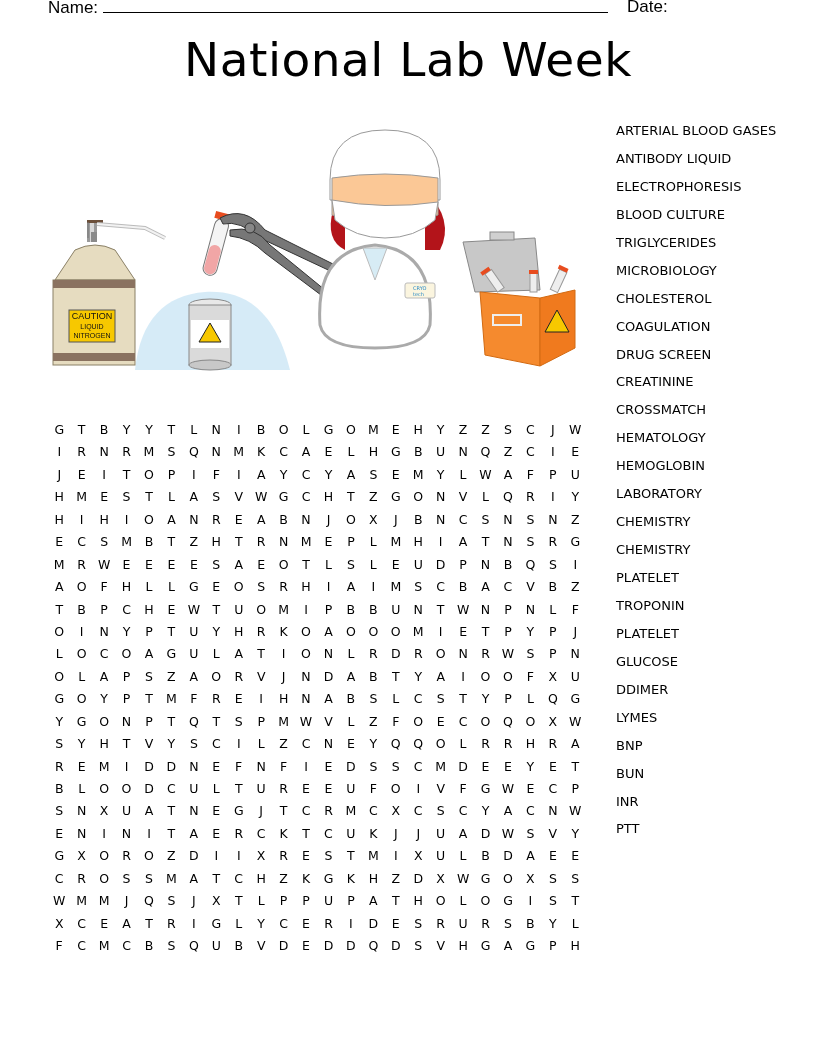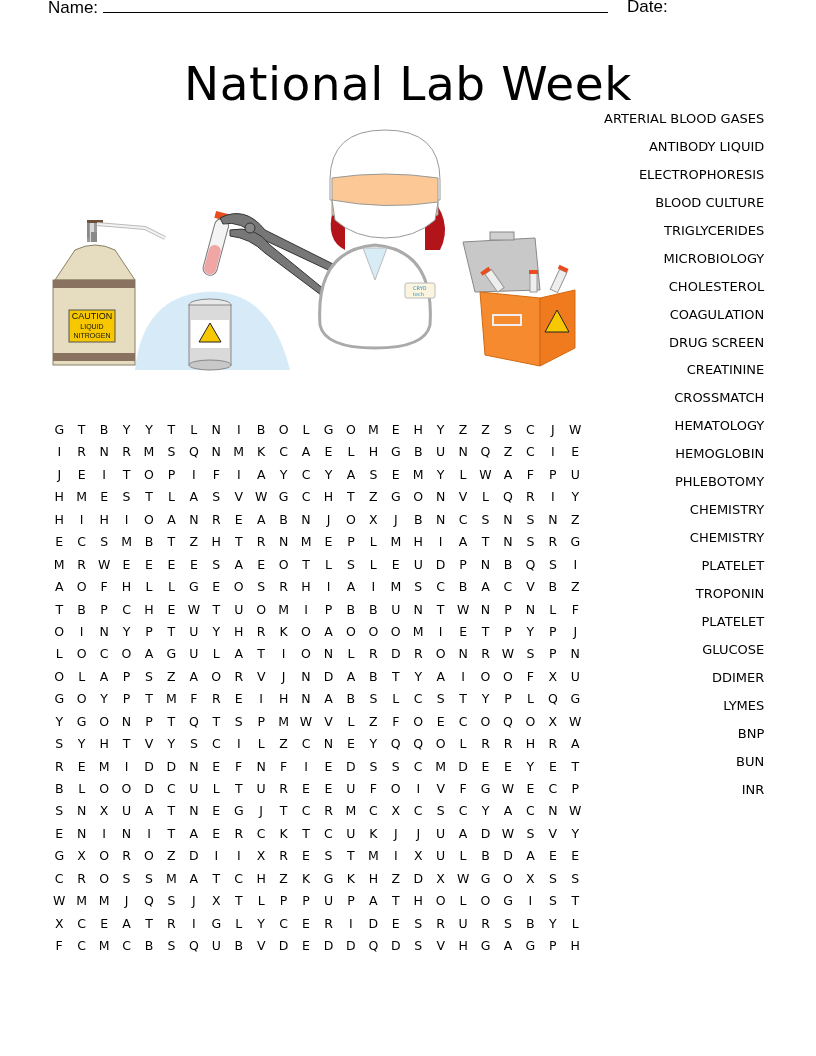--- a/index.html
+++ b/index.html
@@ -1,25 +1,25 @@
 <!DOCTYPE html>
 <html><head>
 <meta charset="utf-8">
 <style>
   html, body { margin: 0; padding: 0; background: #fff; }
   body { width: 816px; height: 1056px; position: relative; overflow: hidden; font-family: "DejaVu Sans", sans-serif; color: #000; }
   .hdr { position: absolute; top: -3px; left: 48px; font-family: "Liberation Sans", sans-serif; font-size: 17px; white-space: nowrap; }
   .hdr .line { display: inline-block; border-bottom: 1px solid #000; vertical-align: baseline; height: 15px; }
   .date { position: absolute; top: -3px; left: 627px; font-family: "Liberation Sans", sans-serif; font-size: 17px; white-space: nowrap; }
-  .title { position: absolute; top: 32px; left: 0; width: 816px; text-align: center; font-size: 47px; font-family: "DejaVu Sans", sans-serif; letter-spacing: 0.5px; margin-top: 24px; }
+  .title { position: absolute; top: 32px; left: 0; width: 816px; text-align: center; font-size: 47px; font-family: "DejaVu Sans", sans-serif; letter-spacing: 0.5px; }
   .illus { position: absolute; left: 45px; top: 120px; width: 550px; height: 260px; }
   .grid { position: absolute; left: 48px; top: 419px; }
   .grid .row { display: flex; height: 22.45px; }
   .grid .cell { width: 22.45px; text-align: center; font-size: 12.5px; line-height: 22px; font-family: "DejaVu Sans", sans-serif; }
-  .words { position: absolute; left: 604px; top: 110px; list-style: none; margin: 0; padding: 0; text-align: right; }
+  .words { position: absolute; left: 604px; top: 110px; list-style: none; margin: 12px; padding: 0; }
   .words li { height: 27.95px; font-size: 13px; line-height: 18px; font-family: "DejaVu Sans", sans-serif; white-space: nowrap; }
 </style>
 </head>
 <body>
 
 <div class="hdr">
   <span>Name:</span>
   <span class="line" style="width:505px;"></span>
 </div>
 <div class="date">
@@ -735,25 +735,26 @@
     <li>BLOOD CULTURE</li>
     <li>TRIGLYCERIDES</li>
     <li>MICROBIOLOGY</li>
     <li>CHOLESTEROL</li>
     <li>COAGULATION</li>
     <li>DRUG SCREEN</li>
     <li>CREATININE</li>
     <li>CROSSMATCH</li>
     <li>HEMATOLOGY</li>
     <li>HEMOGLOBIN</li>
-    <li>PHLEBOTOMY</li>
+    <li>LABORATORY</li>
     <li>CHEMISTRY</li>
     <li>CHEMISTRY</li>
     <li>PLATELET</li>
     <li>TROPONIN</li>
     <li>PLATELET</li>
     <li>GLUCOSE</li>
     <li>DDIMER</li>
     <li>LYMES</li>
     <li>BNP</li>
     <li>BUN</li>
     <li>INR</li>
+    <li>PTT</li>
   </ul>
 
 </body></html>

